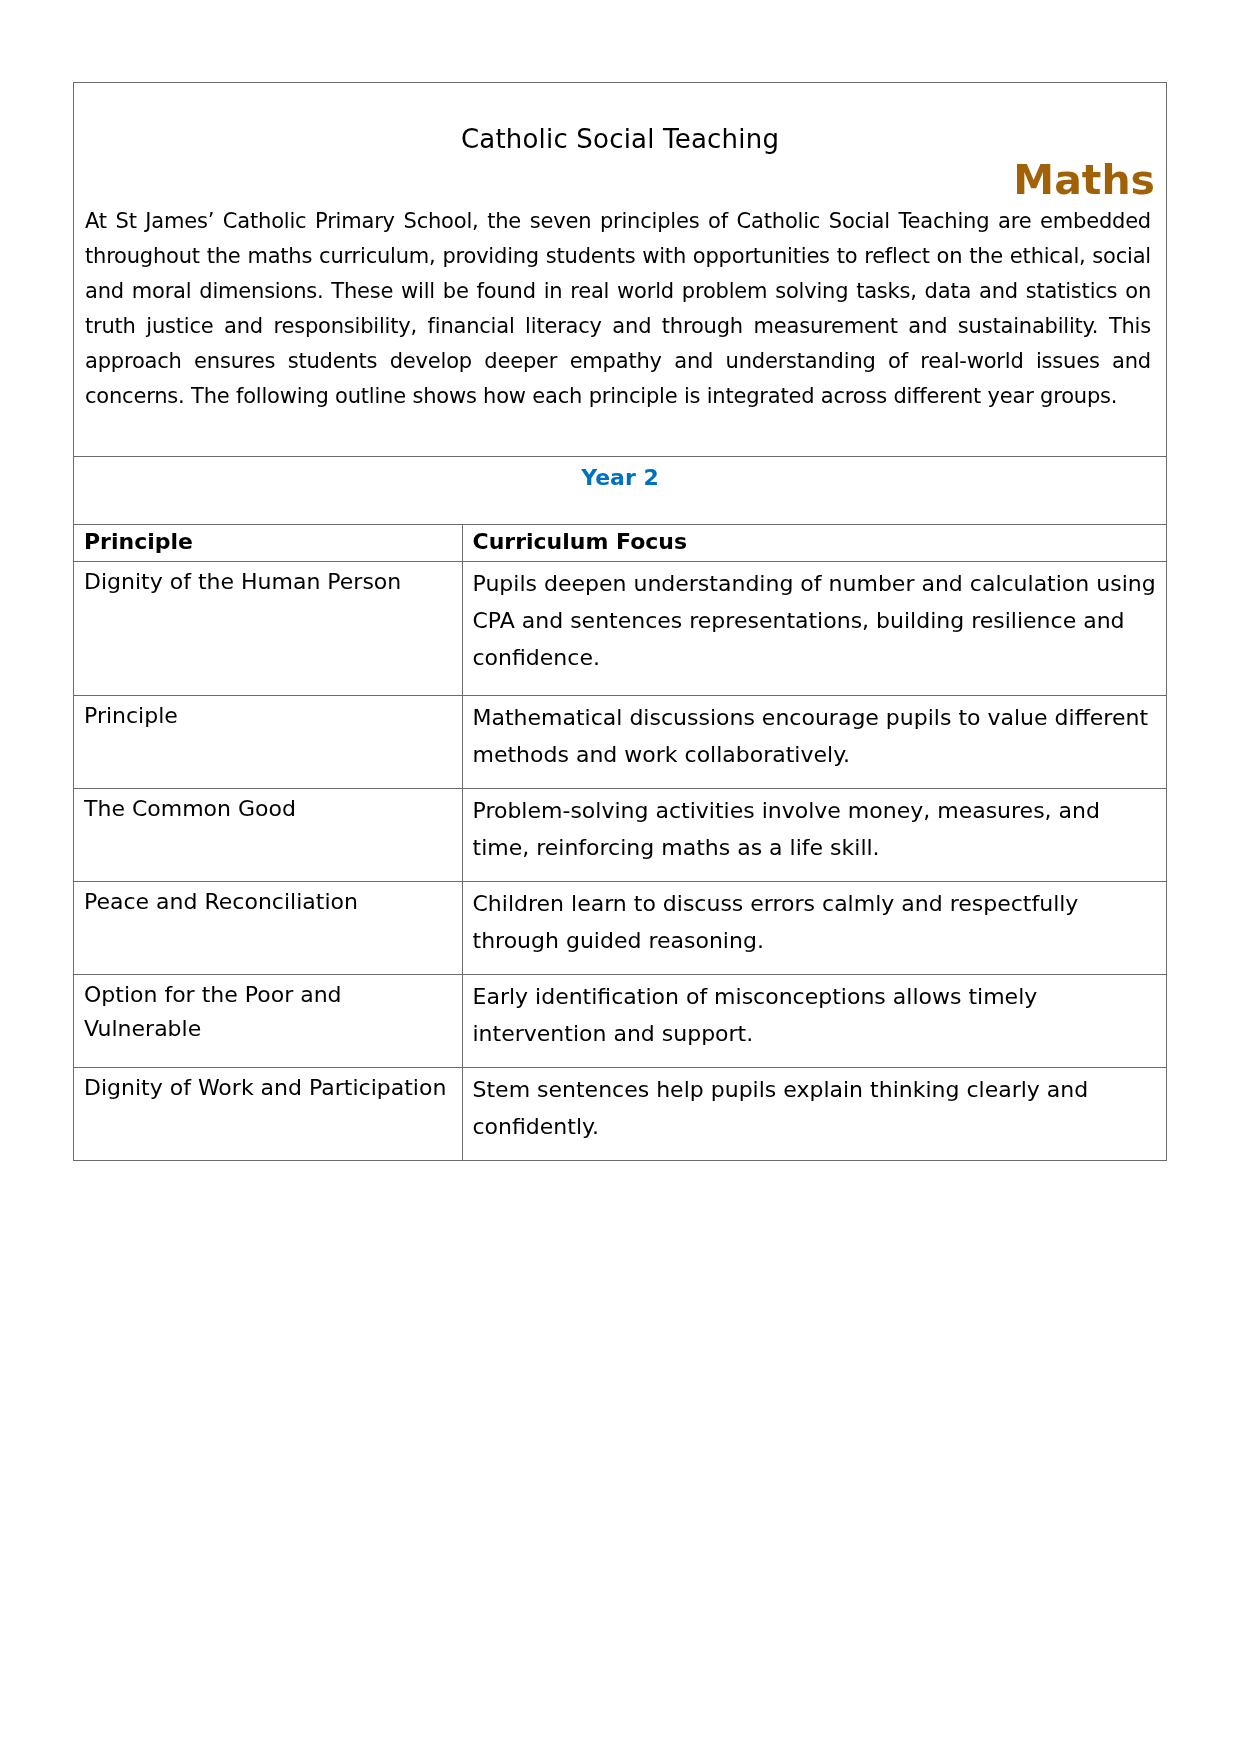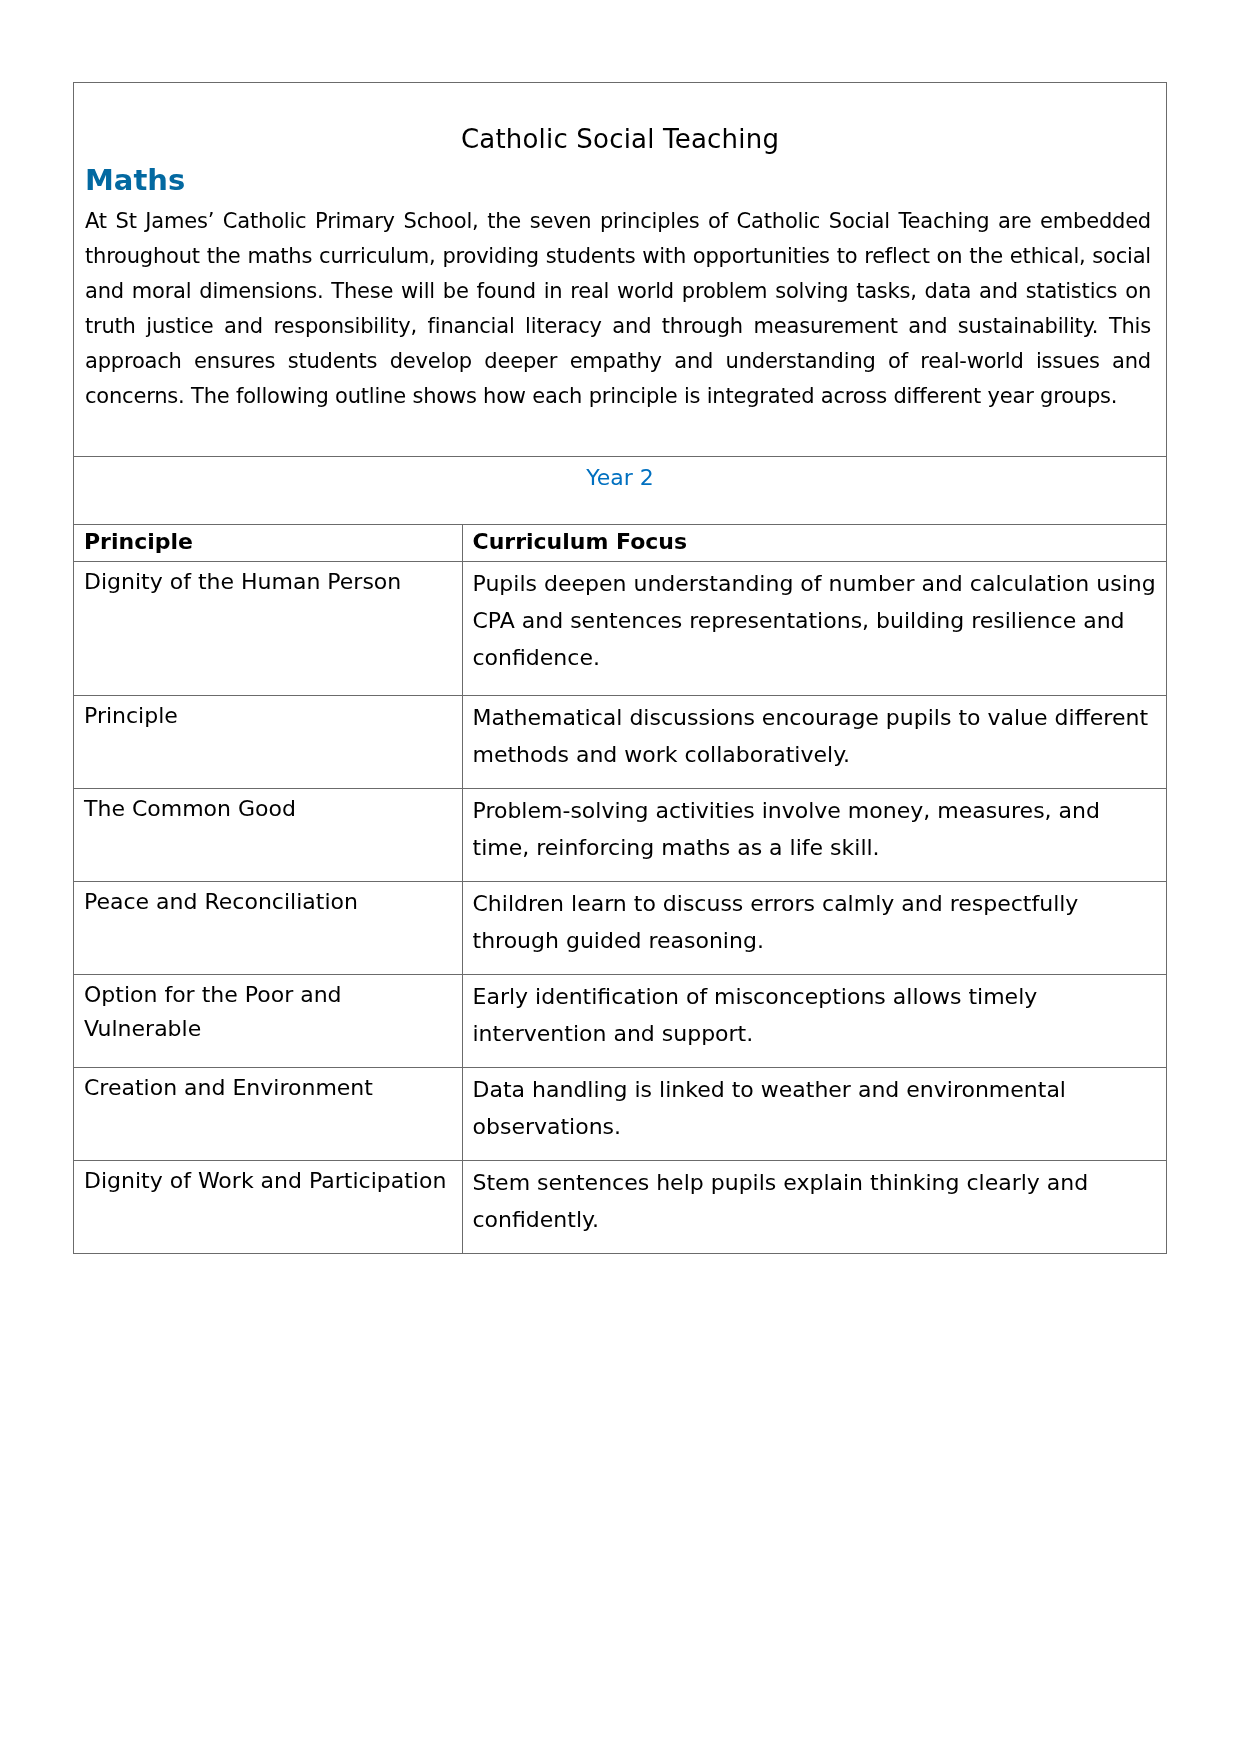--- a/index.html
+++ b/index.html
@@ -3,26 +3,26 @@
 <meta charset="utf-8">
 <style>
   html, body { margin: 0; padding: 0; background: #ffffff; }
   body { width: 1241px; height: 1755px; position: relative; font-family: "DejaVu Sans", sans-serif; color: #000; }
   .frame {
     position: absolute; left: 73px; top: 82px; width: 1094px;
     border: 1.5px solid #6b6b6b; box-sizing: border-box;
   }
   .intro { height: 374px; border-bottom: 1.5px solid #6b6b6b; box-sizing: border-box; padding: 0 11px; position: relative; }
   .doc-title { text-align: center; font-size: 26px; font-weight: normal; margin: 0; padding-top: 38px; line-height: 36px; letter-spacing: 0.2px; }
-  .doc-subject { text-align: left; font-size: 29px; font-weight: bold; color: #0369a1; margin: 0; line-height: 46px; }
+  .doc-subject { text-align: right; font-size: 41px; font-weight: bold; color: #a16207; margin: 0; line-height: 46px; }
   .intro-text {
     font-size: 21px; line-height: 35px; text-align: justify; margin: 1px 4px 0 0; letter-spacing: -0.2px;
   }
   .year-row { height: 68px; border-bottom: 1.5px solid #6b6b6b; box-sizing: border-box; text-align: center; }
-  .year-label { display: inline-block; font-size: 22px; font-weight: normal; color: #0070C0; margin-top: 8px; }
+  .year-label { display: inline-block; font-size: 22px; font-weight: bold; color: #0070C0; margin-top: 8px; }
   table { border-collapse: collapse; width: 100%; table-layout: fixed; }
   td, th { border: 1.5px solid #6b6b6b; vertical-align: top; text-align: left; padding: 3px 10px 0 10px; font-size: 22px; line-height: 37px; box-sizing: border-box; }
   tr td:first-child, tr th:first-child { border-left: none; }
   tr td:last-child, tr th:last-child { border-right: none; }
   thead tr th { border-top: none; font-weight: bold; height: 36px; line-height: 30px; padding-top: 2px; }
   tbody tr:last-child td { border-bottom: none; }
   col.c1 { width: 388px; }
   tr.r-tall td { height: 134px; }
   tr.r-norm td { height: 93px; }
   td.principle { line-height: 34px; }
@@ -65,22 +65,18 @@
       </tr>
       <tr class="r-norm">
         <td class="principle">Peace and Reconciliation</td>
         <td>Children learn to discuss errors calmly and respectfully through guided reasoning.</td>
       </tr>
       <tr class="r-norm">
         <td class="principle">Option for the Poor and Vulnerable</td>
         <td>Early identification of misconceptions allows timely intervention and support.</td>
       </tr>
       <tr class="r-norm">
-        <td class="principle">Creation and Environment</td>
-        <td>Data handling is linked to weather and environmental observations.</td>
-      </tr>
-      <tr class="r-norm">
         <td class="principle">Dignity of Work and Participation</td>
         <td>Stem sentences help pupils explain thinking clearly and confidently.</td>
       </tr>
     </tbody>
   </table>
 </div>
 
 </body></html>

